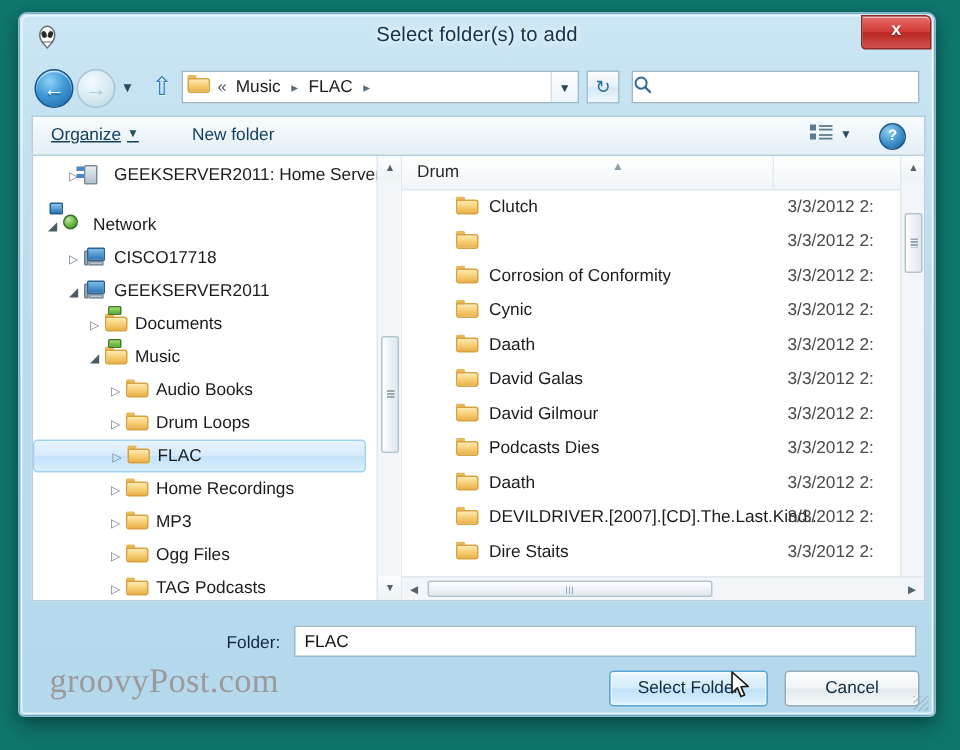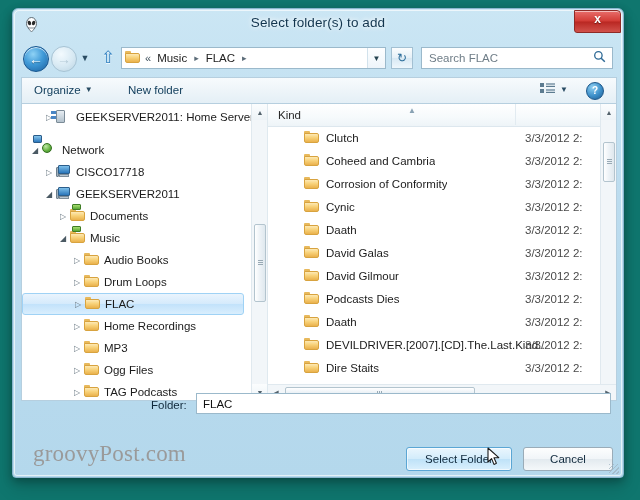--- a/index.html
+++ b/index.html
@@ -229,21 +229,21 @@
     border-bottom: none;
     box-sizing: border-box;
   }
   .tb-item {
     position: absolute;
     top: 4px;
     font-size: 11.5px;
     color: #14405e;
     padding: 2px 4px;
   }
-  .tb-organize { left: 8px; }
+  .tb-organize { left: 8px; text-decoration: underline; }
   .tb-caret { font-size: 8px; color: #2a4c63; margin-left: 4px; vertical-align: 2px; }
   .tb-newfolder { left: 102px; }
   .tb-views {
     position: absolute;
     right: 48px; top: 4px;
     display: flex; align-items: center;
   }
   .views-icon {
     width: 16px; height: 14px;
     position: relative;
@@ -581,21 +581,21 @@
   .file-date {
     position: absolute;
     left: 257px;
     color: #4a4a4a;
     font-size: 11.5px;
   }
 
   
   .folder-row {
     position: absolute;
-    left: 8px; top: 384px;
+    left: 8px; top: 408px;
     width: 596px; height: 24px;
     display: flex;
     align-items: center;
   }
   .folder-label {
     position: absolute;
     left: 130px;
     font-size: 11.5px;
     color: #10293c;
   }
@@ -711,21 +711,20 @@
           <span class="crumb-chev">▸</span>
         </div>
         <div class="addr-drop">▼</div>
       </div>
 
       <div class="refresh-btn">
         <span>↻</span>
       </div>
 
       <div class="searchbox">
-        <span class="search-placeholder">Search FLAC</span>
         <span class="search-ico">
           <svg width="13" height="13" viewBox="0 0 13 13">
             <circle cx="5.4" cy="5.4" r="3.7" fill="none" stroke="#2f6a96" stroke-width="1.3"></circle>
             <line x1="8.2" y1="8.2" x2="11.8" y2="11.8" stroke="#2f6a96" stroke-width="1.5"></line>
           </svg>
         </span>
       </div>
     </div>
 
     <div class="toolbar">
@@ -830,37 +829,36 @@
           <div class="thumb" style="top:120px;height:78px;"></div>
           <div class="arrow down">▼</div>
         </div>
       </div>
 
       <div class="splitter"></div>
 
       <div class="list-pane">
         <div class="list-header">
           <div class="col-name">
-            <span>Kind</span>
+            <span>Drum</span>
             <span class="sort-arrow">▲</span>
           </div>
         </div>
 
         <div class="rows" id="rows-container">
             <div class="file-row">
               <span class="file-name">
                 <span class="ico"><span class="folder-ico"><span class="tab"></span><span class="body"></span></span></span>
                 <span class="label">Clutch</span>
               </span>
               <span class="file-date">3/3/2012 2:</span>
             </div>
             <div class="file-row">
               <span class="file-name">
                 <span class="ico"><span class="folder-ico"><span class="tab"></span><span class="body"></span></span></span>
-                <span class="label">Coheed and Cambria</span>
               </span>
               <span class="file-date">3/3/2012 2:</span>
             </div>
             <div class="file-row">
               <span class="file-name">
                 <span class="ico"><span class="folder-ico"><span class="tab"></span><span class="body"></span></span></span>
                 <span class="label">Corrosion of Conformity</span>
               </span>
               <span class="file-date">3/3/2012 2:</span>
             </div>

